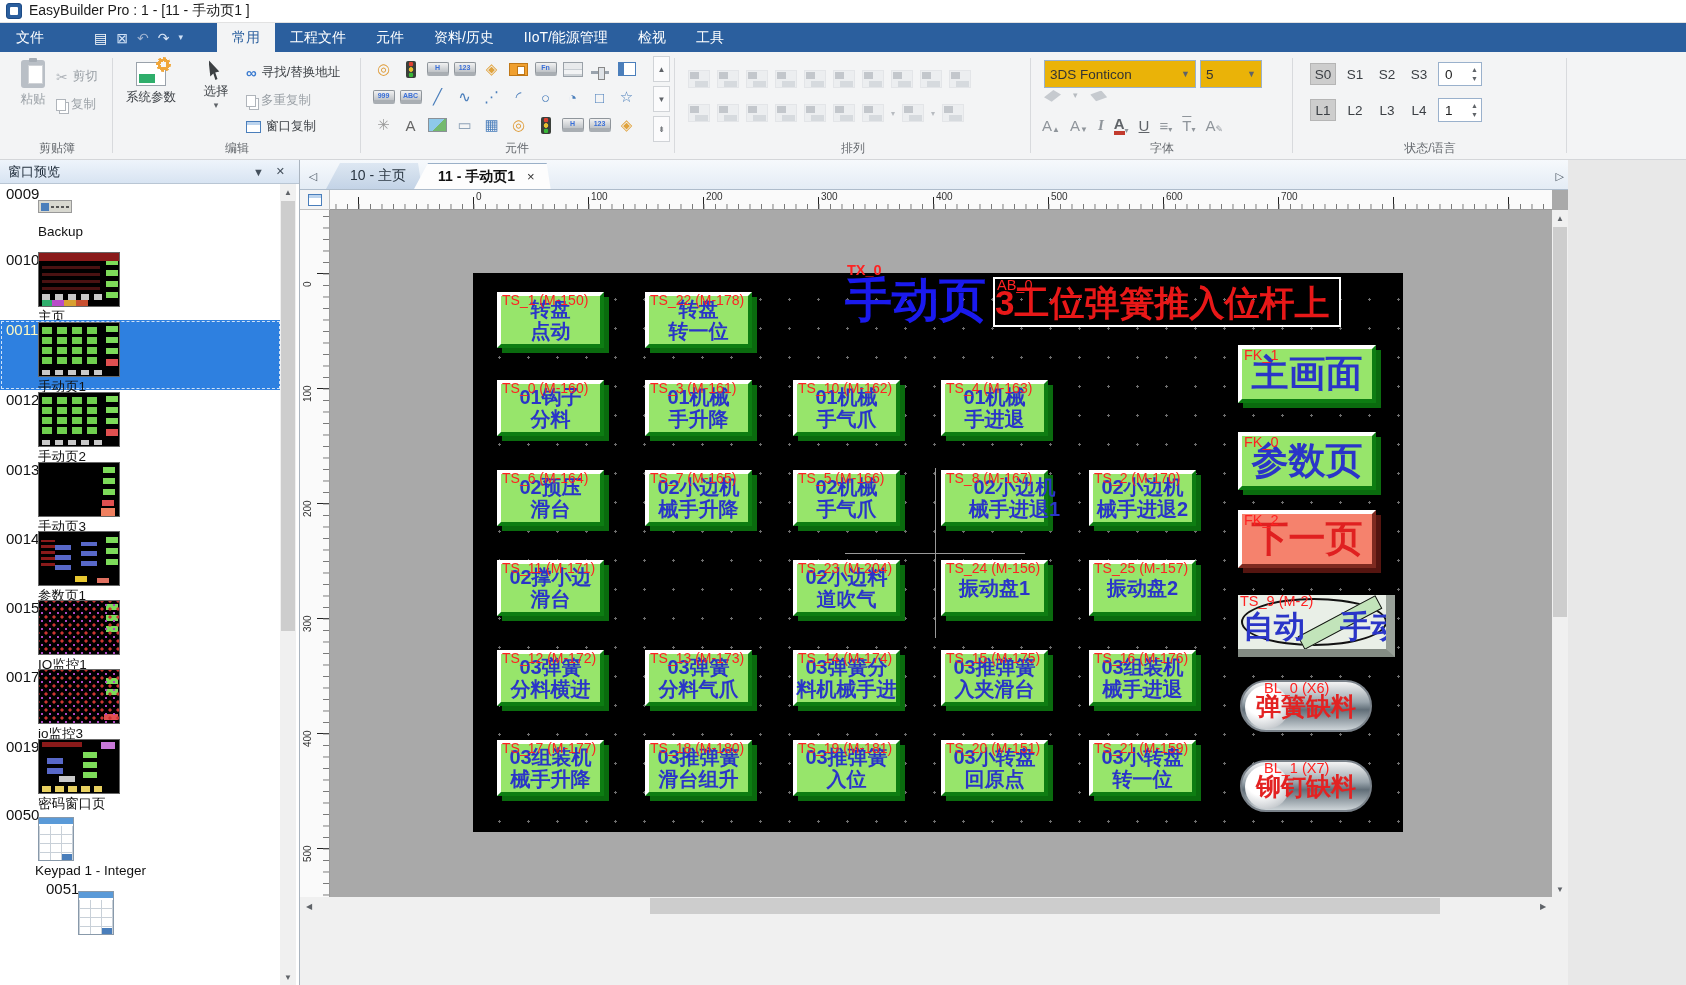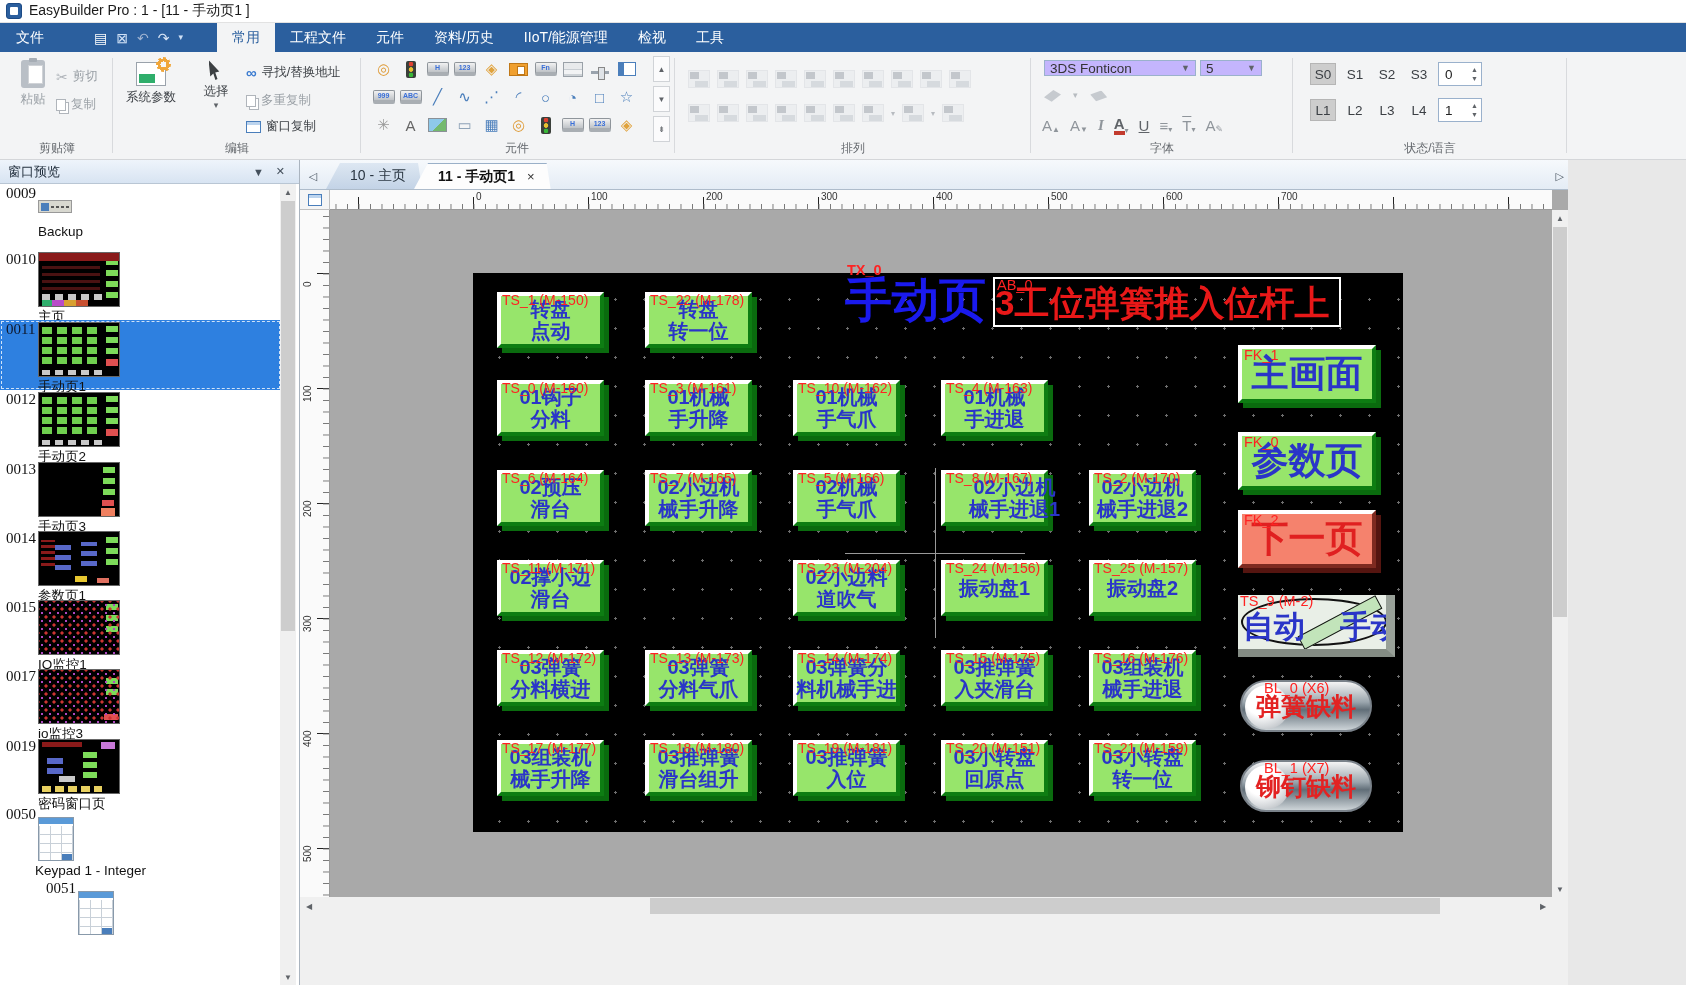--- a/index.html
+++ b/index.html
@@ -74,21 +74,21 @@
   
   .ar-rows{position:absolute;left:10px;top:10px;}
   .ar-row{display:flex;gap:7px;height:34px;align-items:center;}
   .ar{width:22px;height:18px;background:
       linear-gradient(#c3c7cc,#c3c7cc) 1px 1px/9px 7px no-repeat,
       linear-gradient(#d6dade,#d6dade) 6px 10px/13px 6px no-repeat,
       linear-gradient(#eceef0,#eceef0);border:1px solid #e3e5e8;}
   .ar-dd{font-size:8px;color:#b7bbc0;}
   
   .font-row1{position:absolute;left:10px;top:8px;display:flex;gap:4px;}
-  .combo{height:16px;background:#c4b5fd;border:1px solid #9ab1cc;display:flex;align-items:center;
+  .combo{height:28px;background:#eab308;border:1px solid #9ab1cc;display:flex;align-items:center;
          justify-content:space-between;padding:0 5px;font-size:13.5px;color:#333;}
   .combo .caret{font-size:9px;color:#5f6368;margin-left:6px;}
   .font-row2{position:absolute;left:10px;top:38px;display:flex;gap:12px;color:#b7bbc0;font-size:15px;}
   .brush{width:17px;height:13px;background:#c6cacf;clip-path:polygon(0 55%,55% 0,100% 35%,45% 90%);}
   .font-row3{position:absolute;left:8px;top:64px;display:flex;gap:10px;align-items:center;font-size:15px;color:#8f959b;}
   .ft{display:flex;align-items:flex-end;}
   .ft .up{font-size:8px;}
   .ft-italic{font-family:"Liberation Serif",serif;font-style:italic;font-weight:bold;color:#8f959b;}
   .ft-color{border-bottom:4px solid #c23b2e;line-height:1;font-weight:bold;color:#5f6368;}
   .ft-underline{text-decoration:underline;color:#5f6368;}
@@ -104,22 +104,22 @@
   
   .panel{position:absolute;left:0;top:160px;width:300px;height:825px;background:#fff;border-right:1px solid #aab4bf;}
   .panel-header{position:absolute;left:0;top:0;width:100%;height:24px;
       background:linear-gradient(#eef4fb,#d8e4f2);border-bottom:1px solid #b9c6d4;
       display:flex;align-items:center;padding:0 8px;font-size:13px;color:#1f2c3a;}
   .panel-header .sp{flex:1;}
   .ph-btn{font-size:11px;color:#44505c;padding:0 6px;}
   .pv-list{position:absolute;left:0;top:24px;width:281px;bottom:0;overflow:hidden;background:#fff;}
   .pv-item{position:relative;width:100%;}
   .pv-item.sel{background:#2e80e0;outline:1px dashed #cfe2f8;outline-offset:-2px;}
-  .pv-id{position:absolute;left:6px;top:1px;font-family:Liberation Serif, serif;font-size:15px;color:#111;}
-  .pv-item.sel .pv-id{color:#0f172a;}
+  .pv-id{position:absolute;left:6px;top:1px;font-family:Liberation Sans, sans-serif;font-size:15px;color:#111;}
+  .pv-item.sel .pv-id{color:#fef9c3;}
   .pv-label{position:absolute;left:38px;top:58px;font-size:13.5px;color:#111;white-space:nowrap;}
   .thumb{position:absolute;left:38px;top:2px;width:82px;height:55px;background:#000;border:1px solid #666;}
   .thumb.home{background-color:#000;background-image:
       linear-gradient(#8a1a1a,#8a1a1a),
       repeating-linear-gradient(0deg,#4a1212 0 3px,#000 3px 7px),
       repeating-linear-gradient(0deg,#7ddb5a 0 6px,#000 6px 11px),
       repeating-linear-gradient(90deg,#c9c9c9 0 8px,#000 8px 13px),
       linear-gradient(90deg,#2fae6b 0 10px,#b84cc8 10px 22px,#d8a030 22px 34px,#c85030 34px 44px);
       background-size:100% 8px,58px 26px,12px 40px,62px 6px,46px 7px;
       background-position:0 0,3px 11px,67px 5px,3px 41px,3px 47px;background-repeat:no-repeat;}

